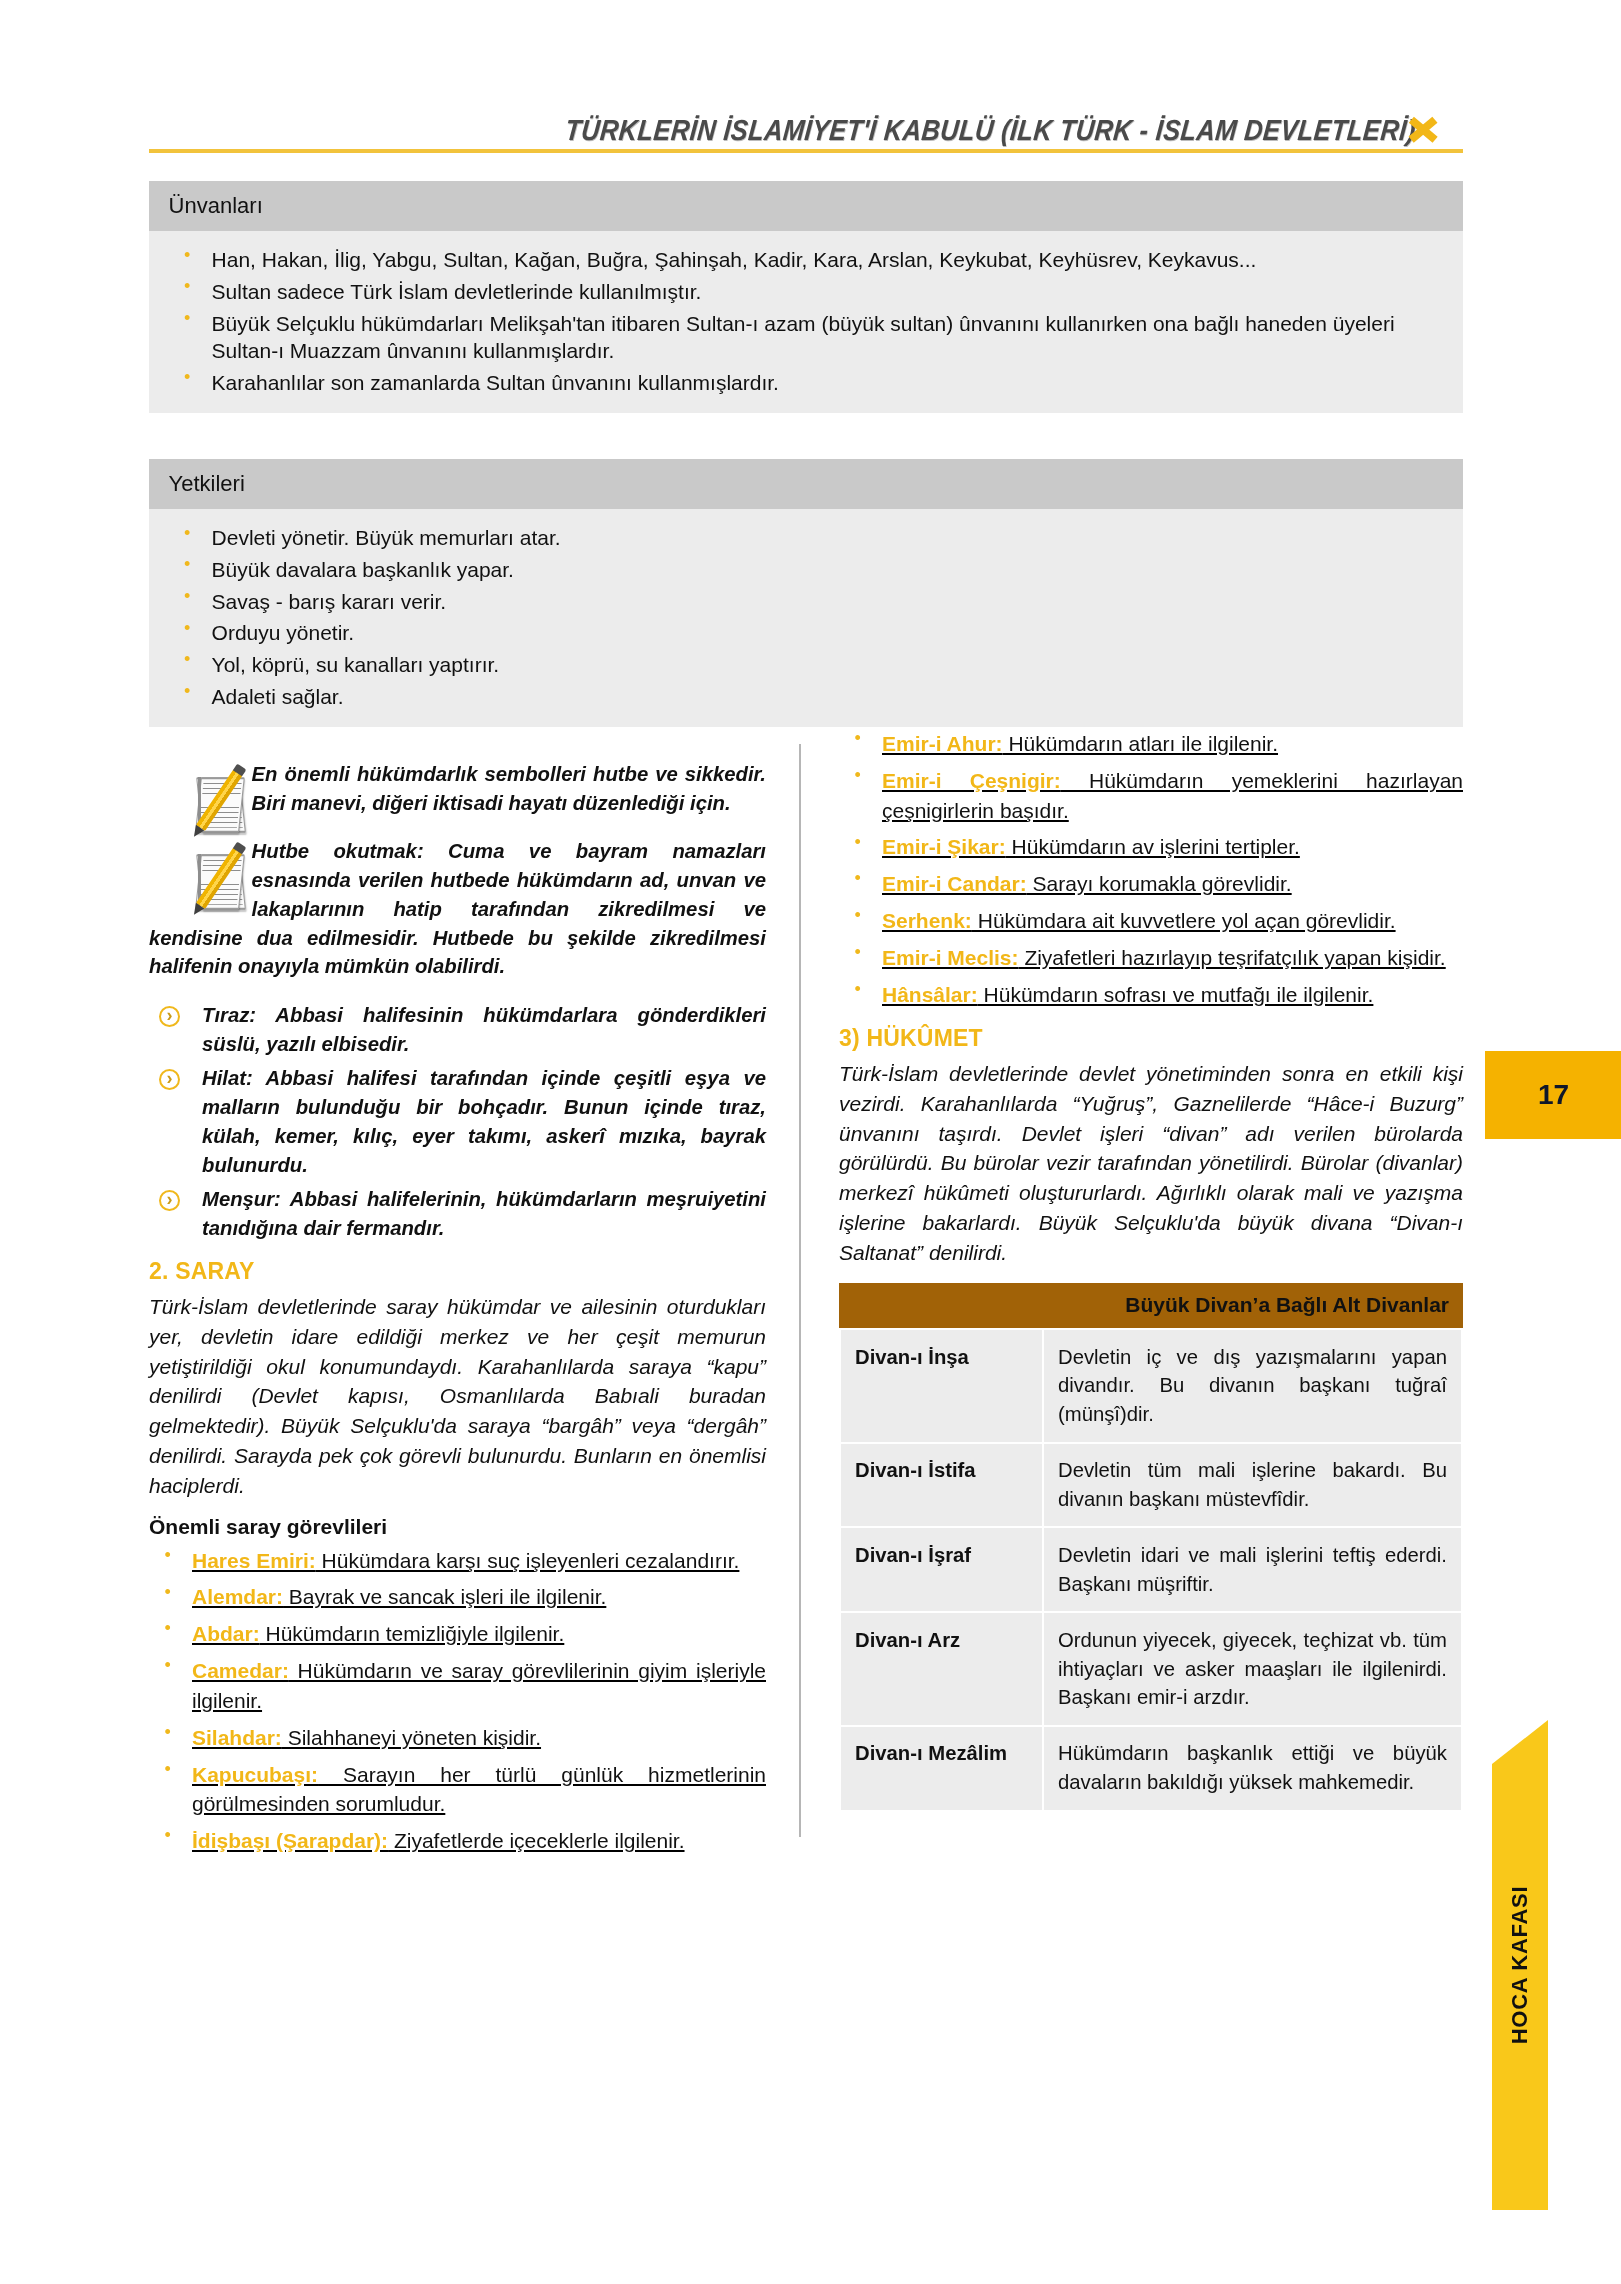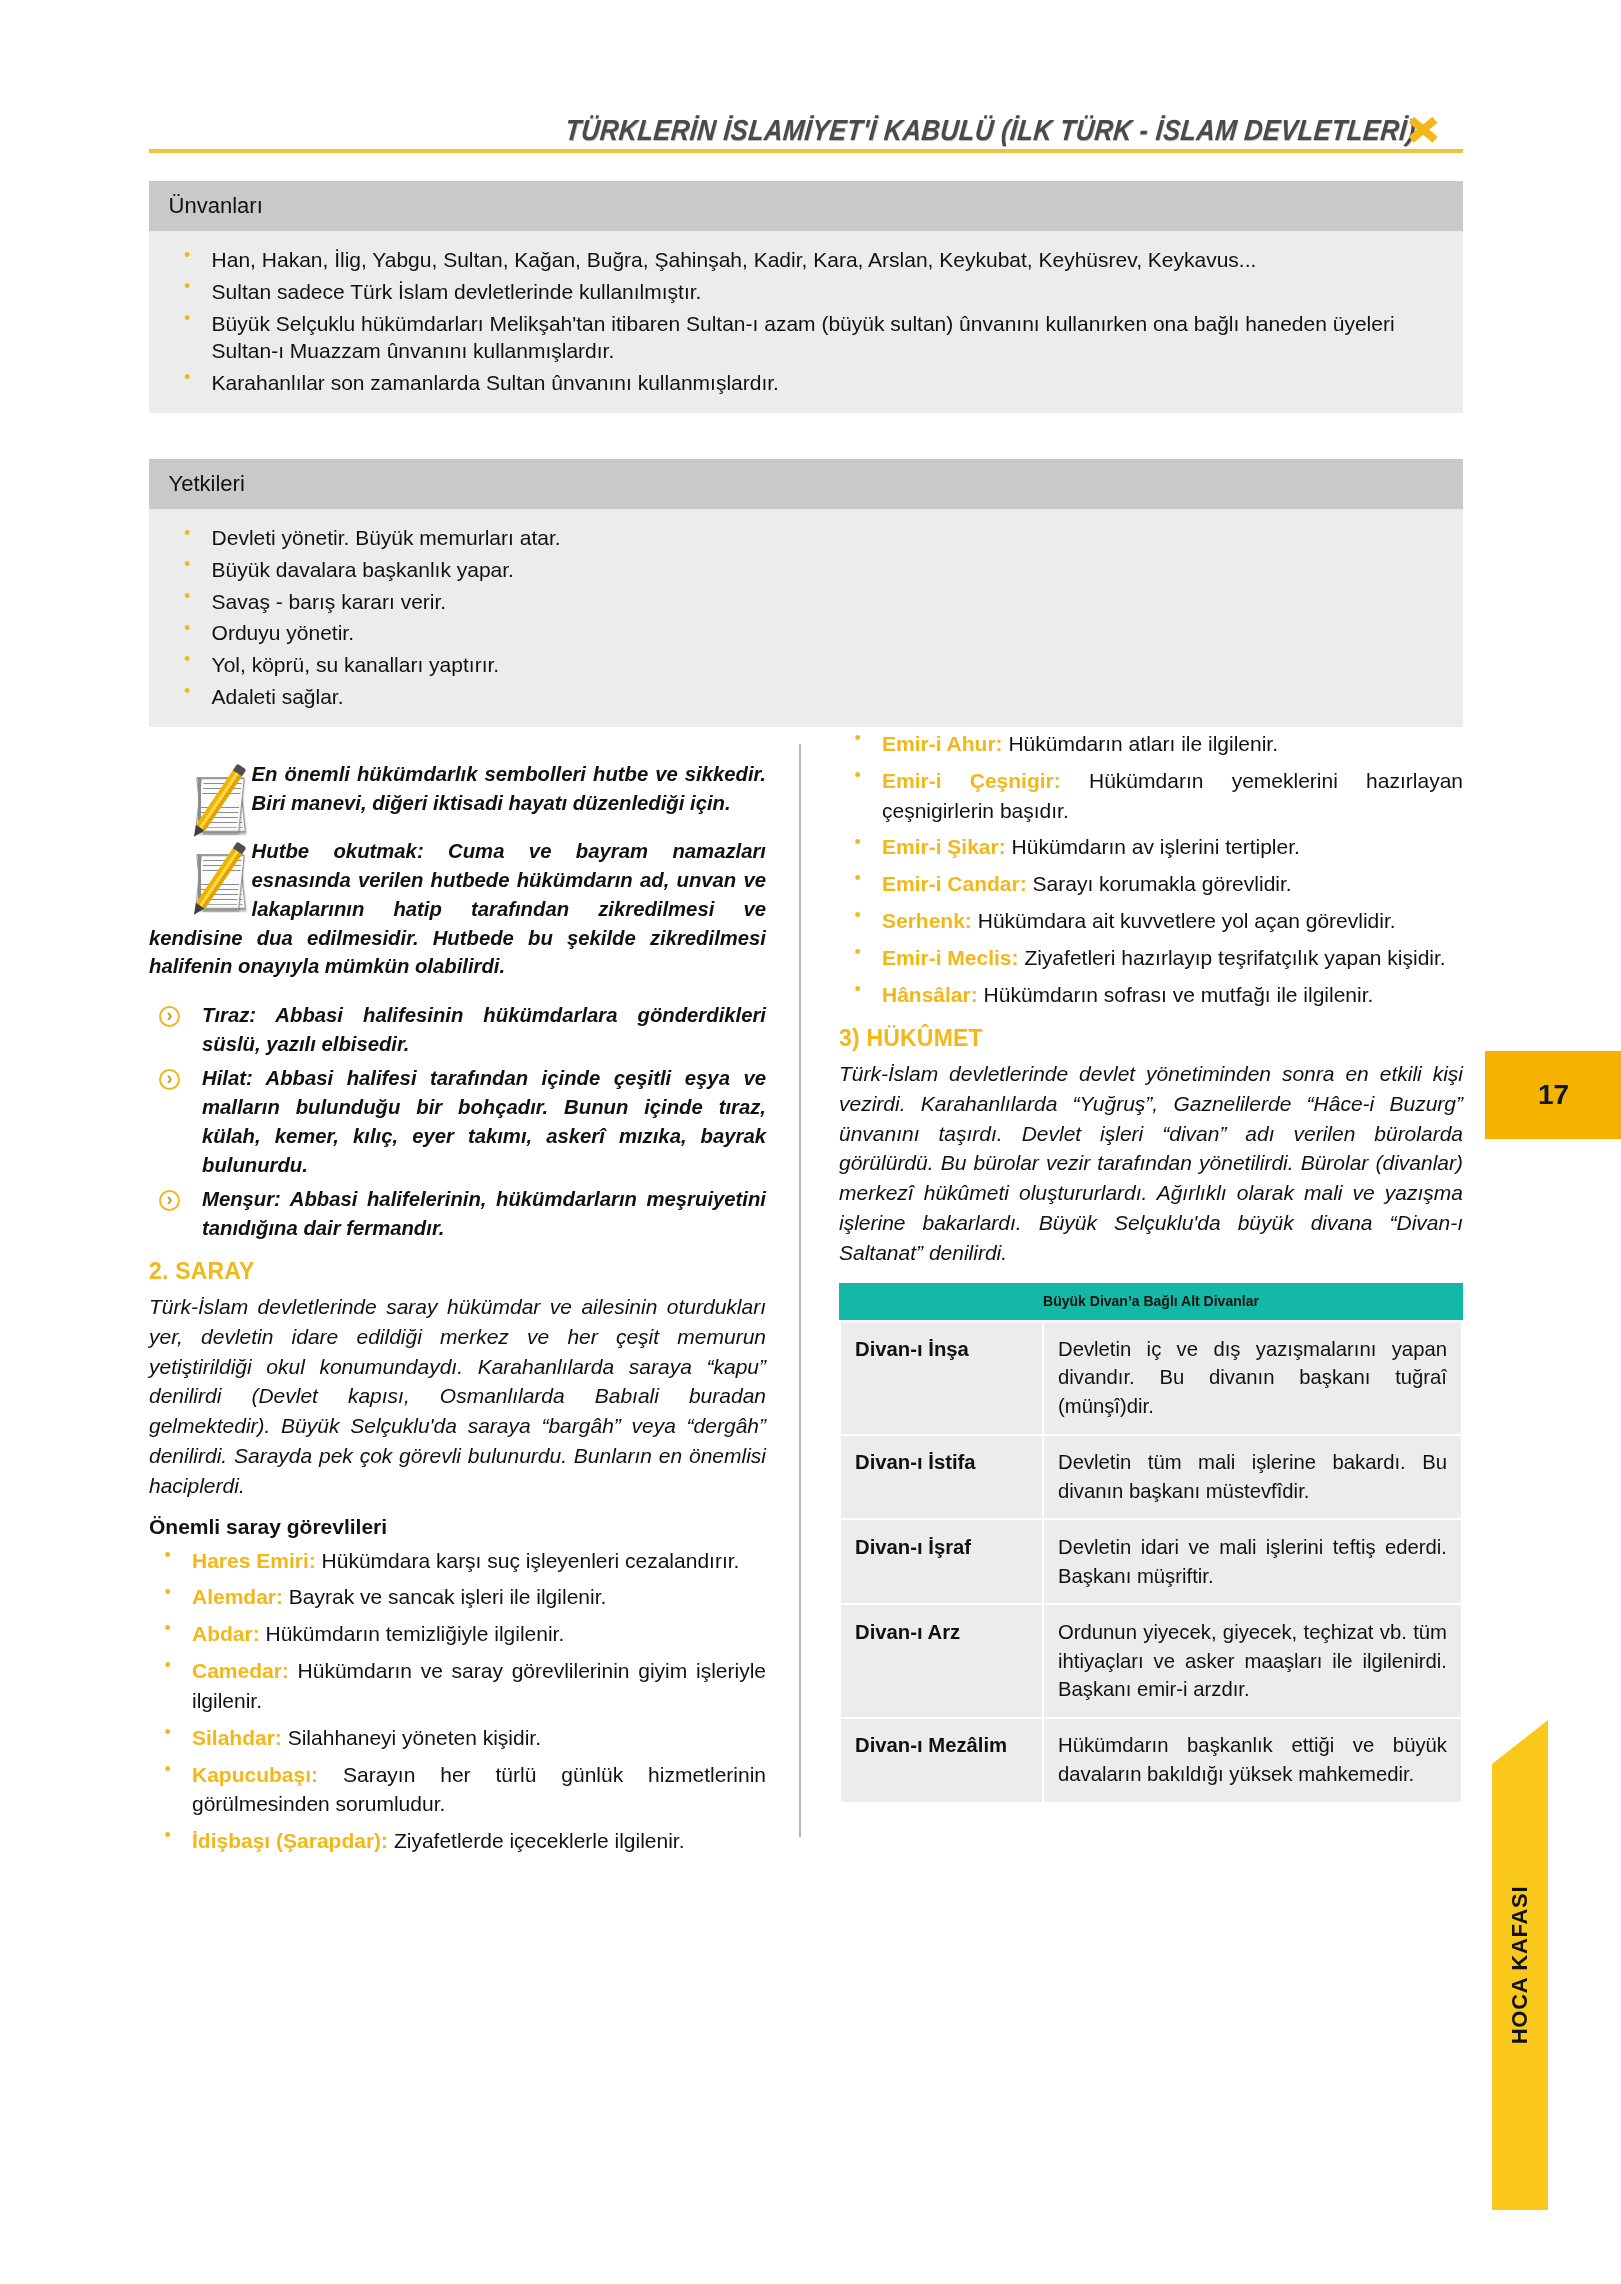--- a/index.html
+++ b/index.html
@@ -217,45 +217,45 @@
     font-style: italic;
   }
   .sub-h {
     font-size: 21px;
     font-weight: bold;
     color: #111;
     margin: 14px 0 7px 0;
   }
 
   
-  .termlist { list-style: none; }
+  .termlist { list-style: none; text-decoration: underline; }
   .termlist li {
     position: relative;
     padding-left: 43px;
     font-size: 21px;
     line-height: 1.42;
     color: #111;
     margin-bottom: 7px;
     text-align: justify;
   }
   .termlist li::before {
     content: "•";
     position: absolute; left: 15.4px; top: -2.8px;
     color: #f0b81c; font-size: 18px;
   }
   .termlist .term { color: #f2b718; font-weight: bold; }
 
   
   .divtable { width: 624px; margin-top: 15.4px; border-collapse: collapse; }
   .divtable caption {
-    background: #14b8a6;
-    color: #111;
-    font-weight: bold;
-    font-size: 14px;
-    text-align: center;
+    background: #a16207;
+    color: #111;
+    font-weight: bold;
+    font-size: 21px;
+    text-align: right;
     padding: 10.5px 14px;
   }
   .divtable td {
     background: #ececec;
     vertical-align: top;
     padding: 12.6px 14px;
     font-size: 20.3px;
     line-height: 1.42;
     color: #111;
     border: 2.1px solid #ffffff;

